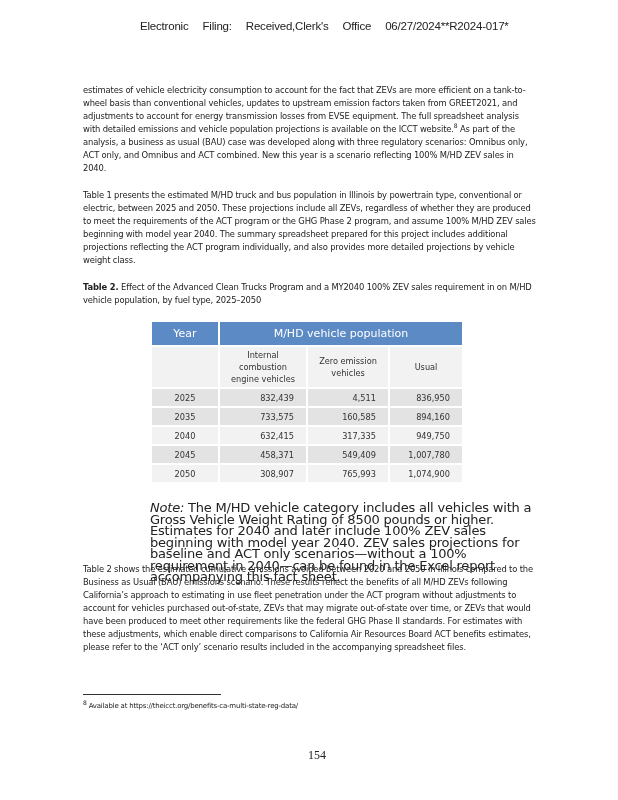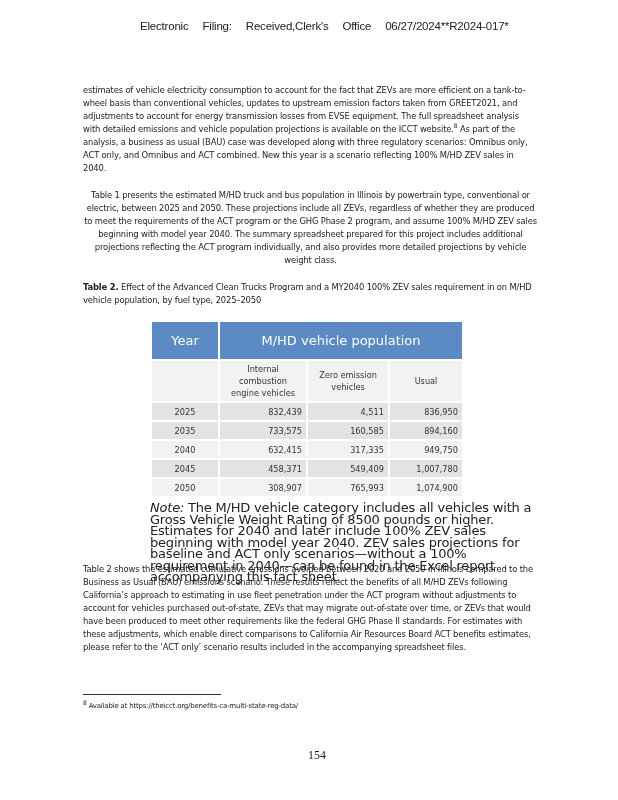--- a/index.html
+++ b/index.html
@@ -31,21 +31,21 @@
       position: absolute;
       left: 83px;
       width: 455px;
       font-family: "DejaVu Sans", sans-serif;
       font-size: 8.4px;
       line-height: 13px;
       color: #222;
       letter-spacing: -0.15px;
     }
     .p1 { top: 84px; }
-    .p2 { top: 189px; text-align: center; }
+    .p2 { top: 189px; }
     .caption { top: 281px; }
     .caption b { font-weight: bold; }
     .p3 { top: 563px; }
     sup { font-size: 6px; vertical-align: super; line-height: 0; }
 
     .table-wrap {
       position: absolute;
       left: 152px;
       top: 320px;
       width: 312px;
@@ -56,35 +56,35 @@
       width: 314px;
       margin-left: -2px;
       font-family: "DejaVu Sans", sans-serif;
       font-size: 8.2px;
       color: #333;
     }
     th.hdr {
       background: #5b8ac4;
       color: #ffffff;
       font-weight: normal;
-      font-size: 13px;
+      font-size: 11px;
       height: 21px;
-      padding: 8px;
+      padding: 1px;
       text-align: center;
     }
     td.sub {
       background: #f2f2f2;
       text-align: center;
       height: 40px;
       vertical-align: middle;
       line-height: 12px;
       padding: 0 4px;
     }
     td.year { width: 58px; text-align: center; }
-    td.num { text-align: right; padding-right: 4px; }
+    td.num { text-align: right; padding-right: 12px; }
     tr.row td { height: 17px; padding-top: 0; padding-bottom: 0; }
     tr.dark td { background: #e3e3e3; }
     tr.light td { background: #f2f2f2; }
 
     .note {
       position: absolute;
       left: 150px;
       top: 502px;
       width: 390px;
       font-family: "DejaVu Sans", sans-serif;

